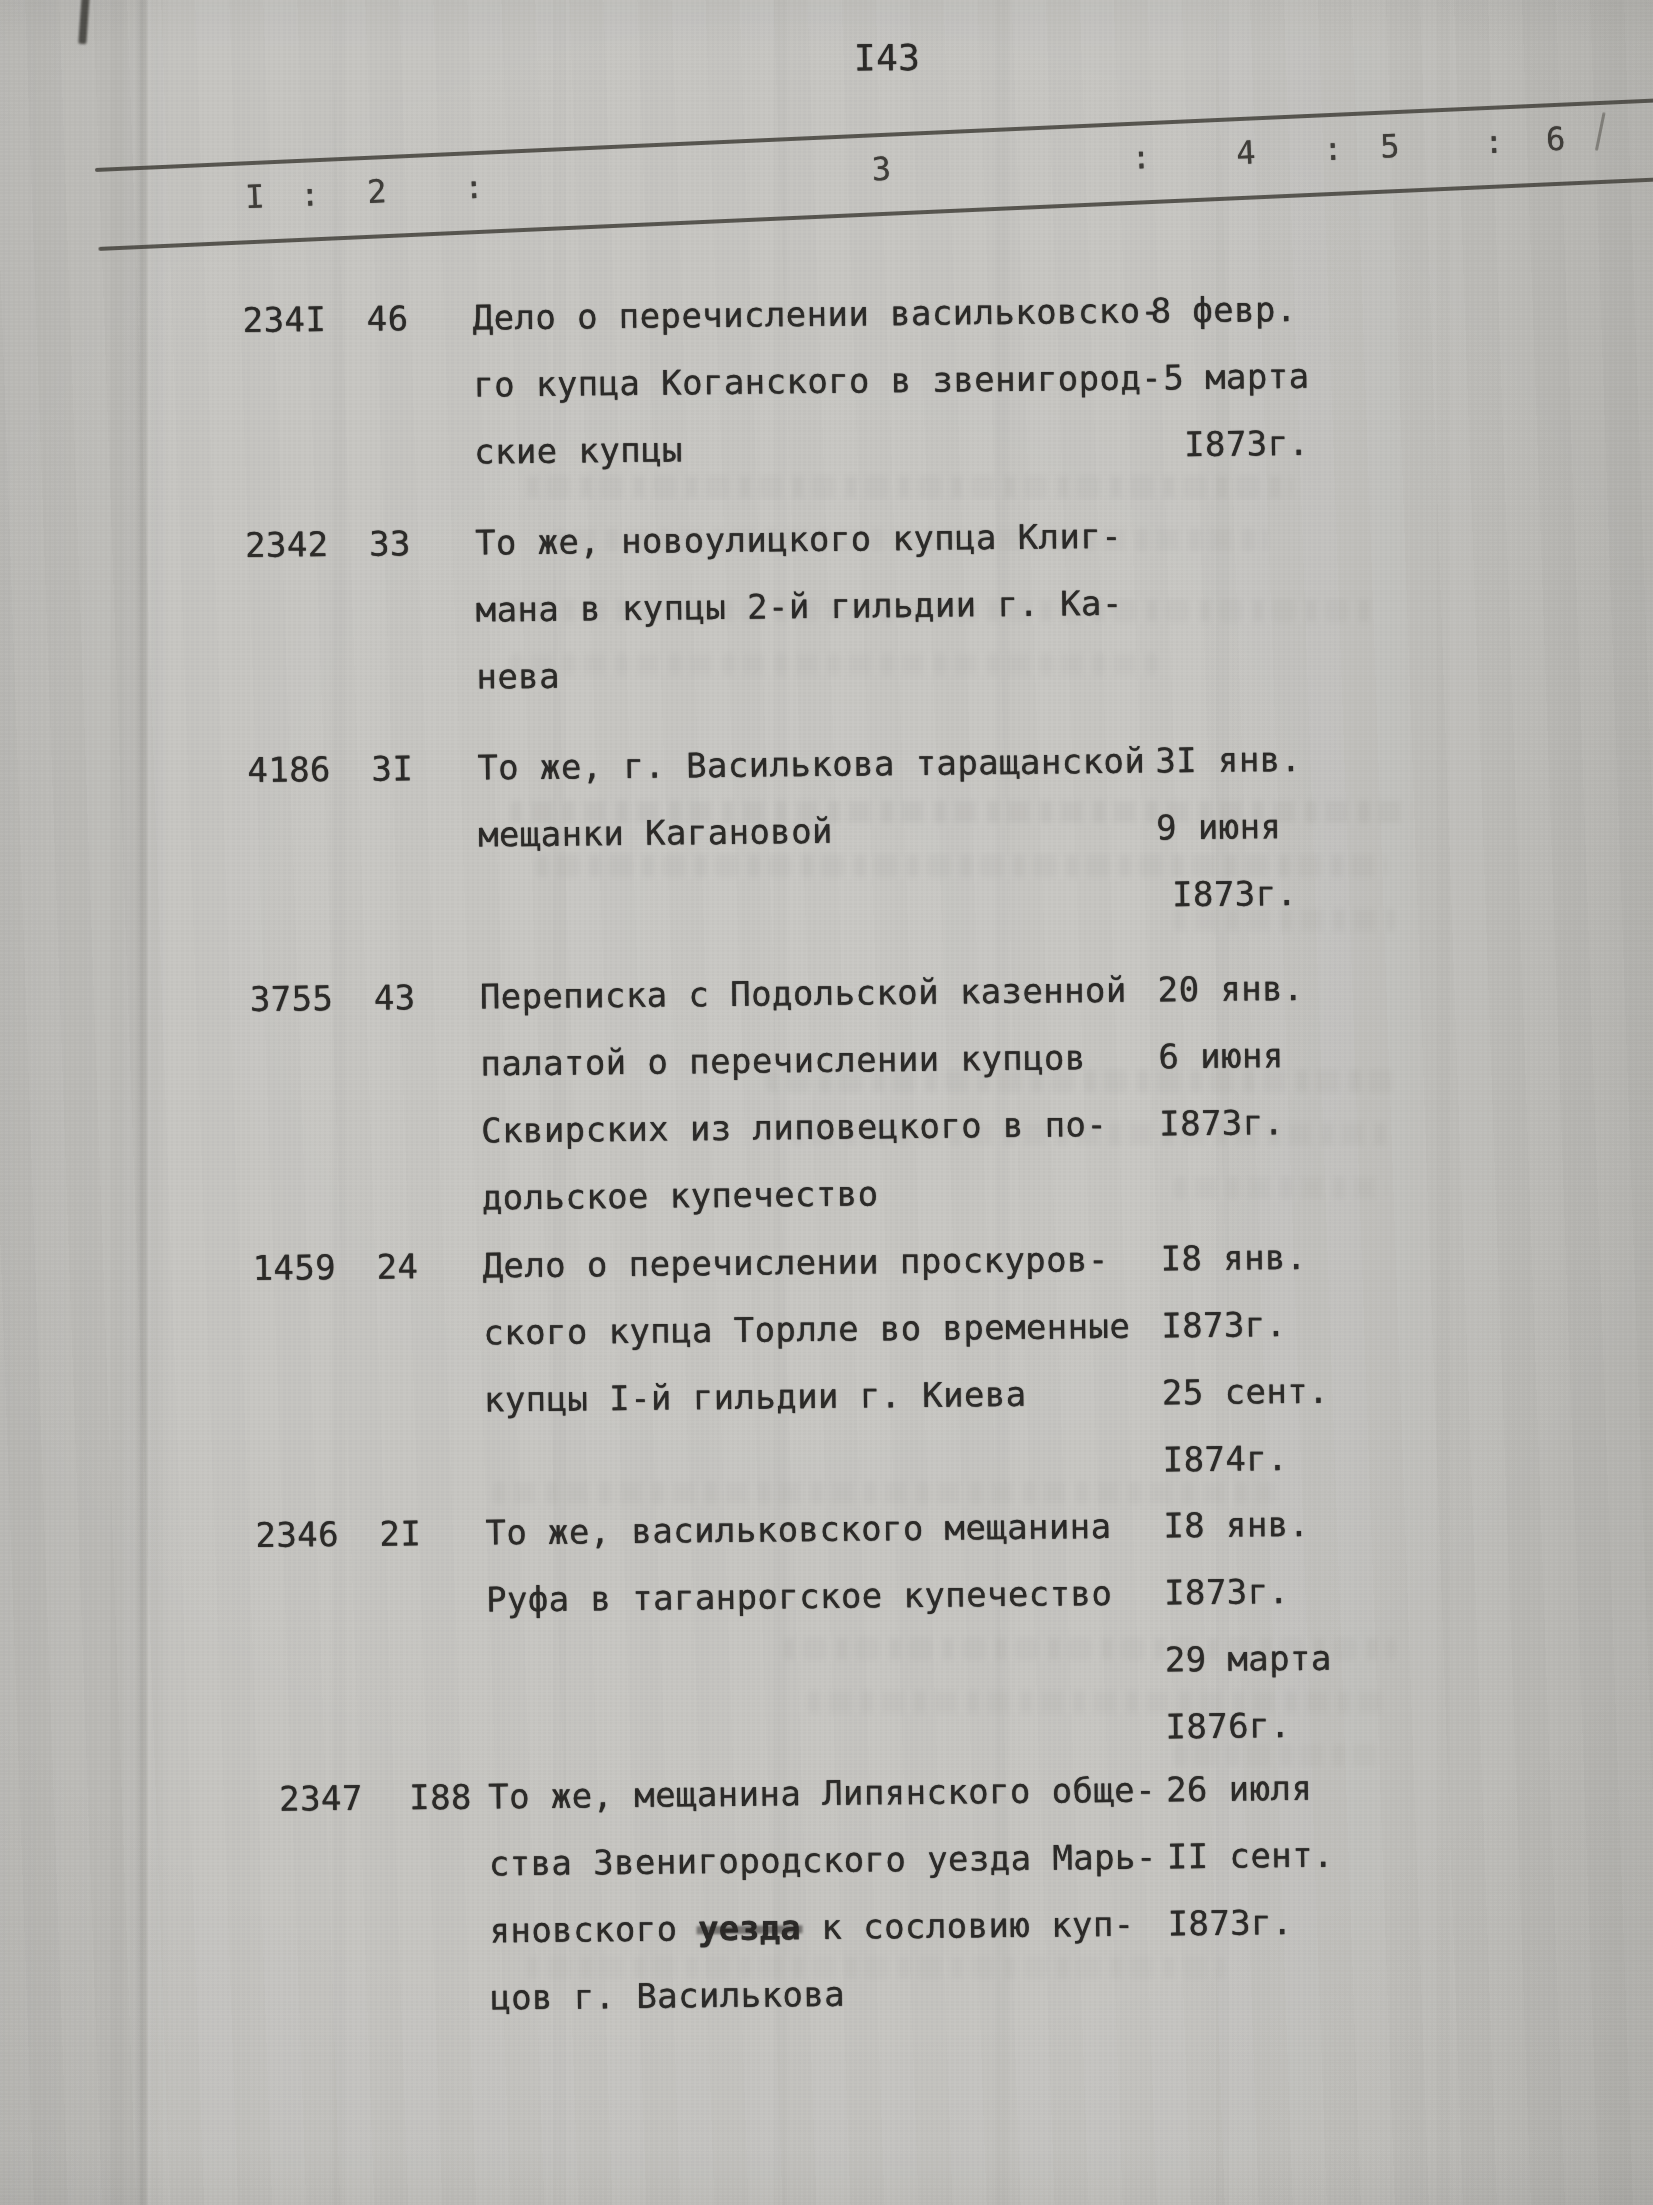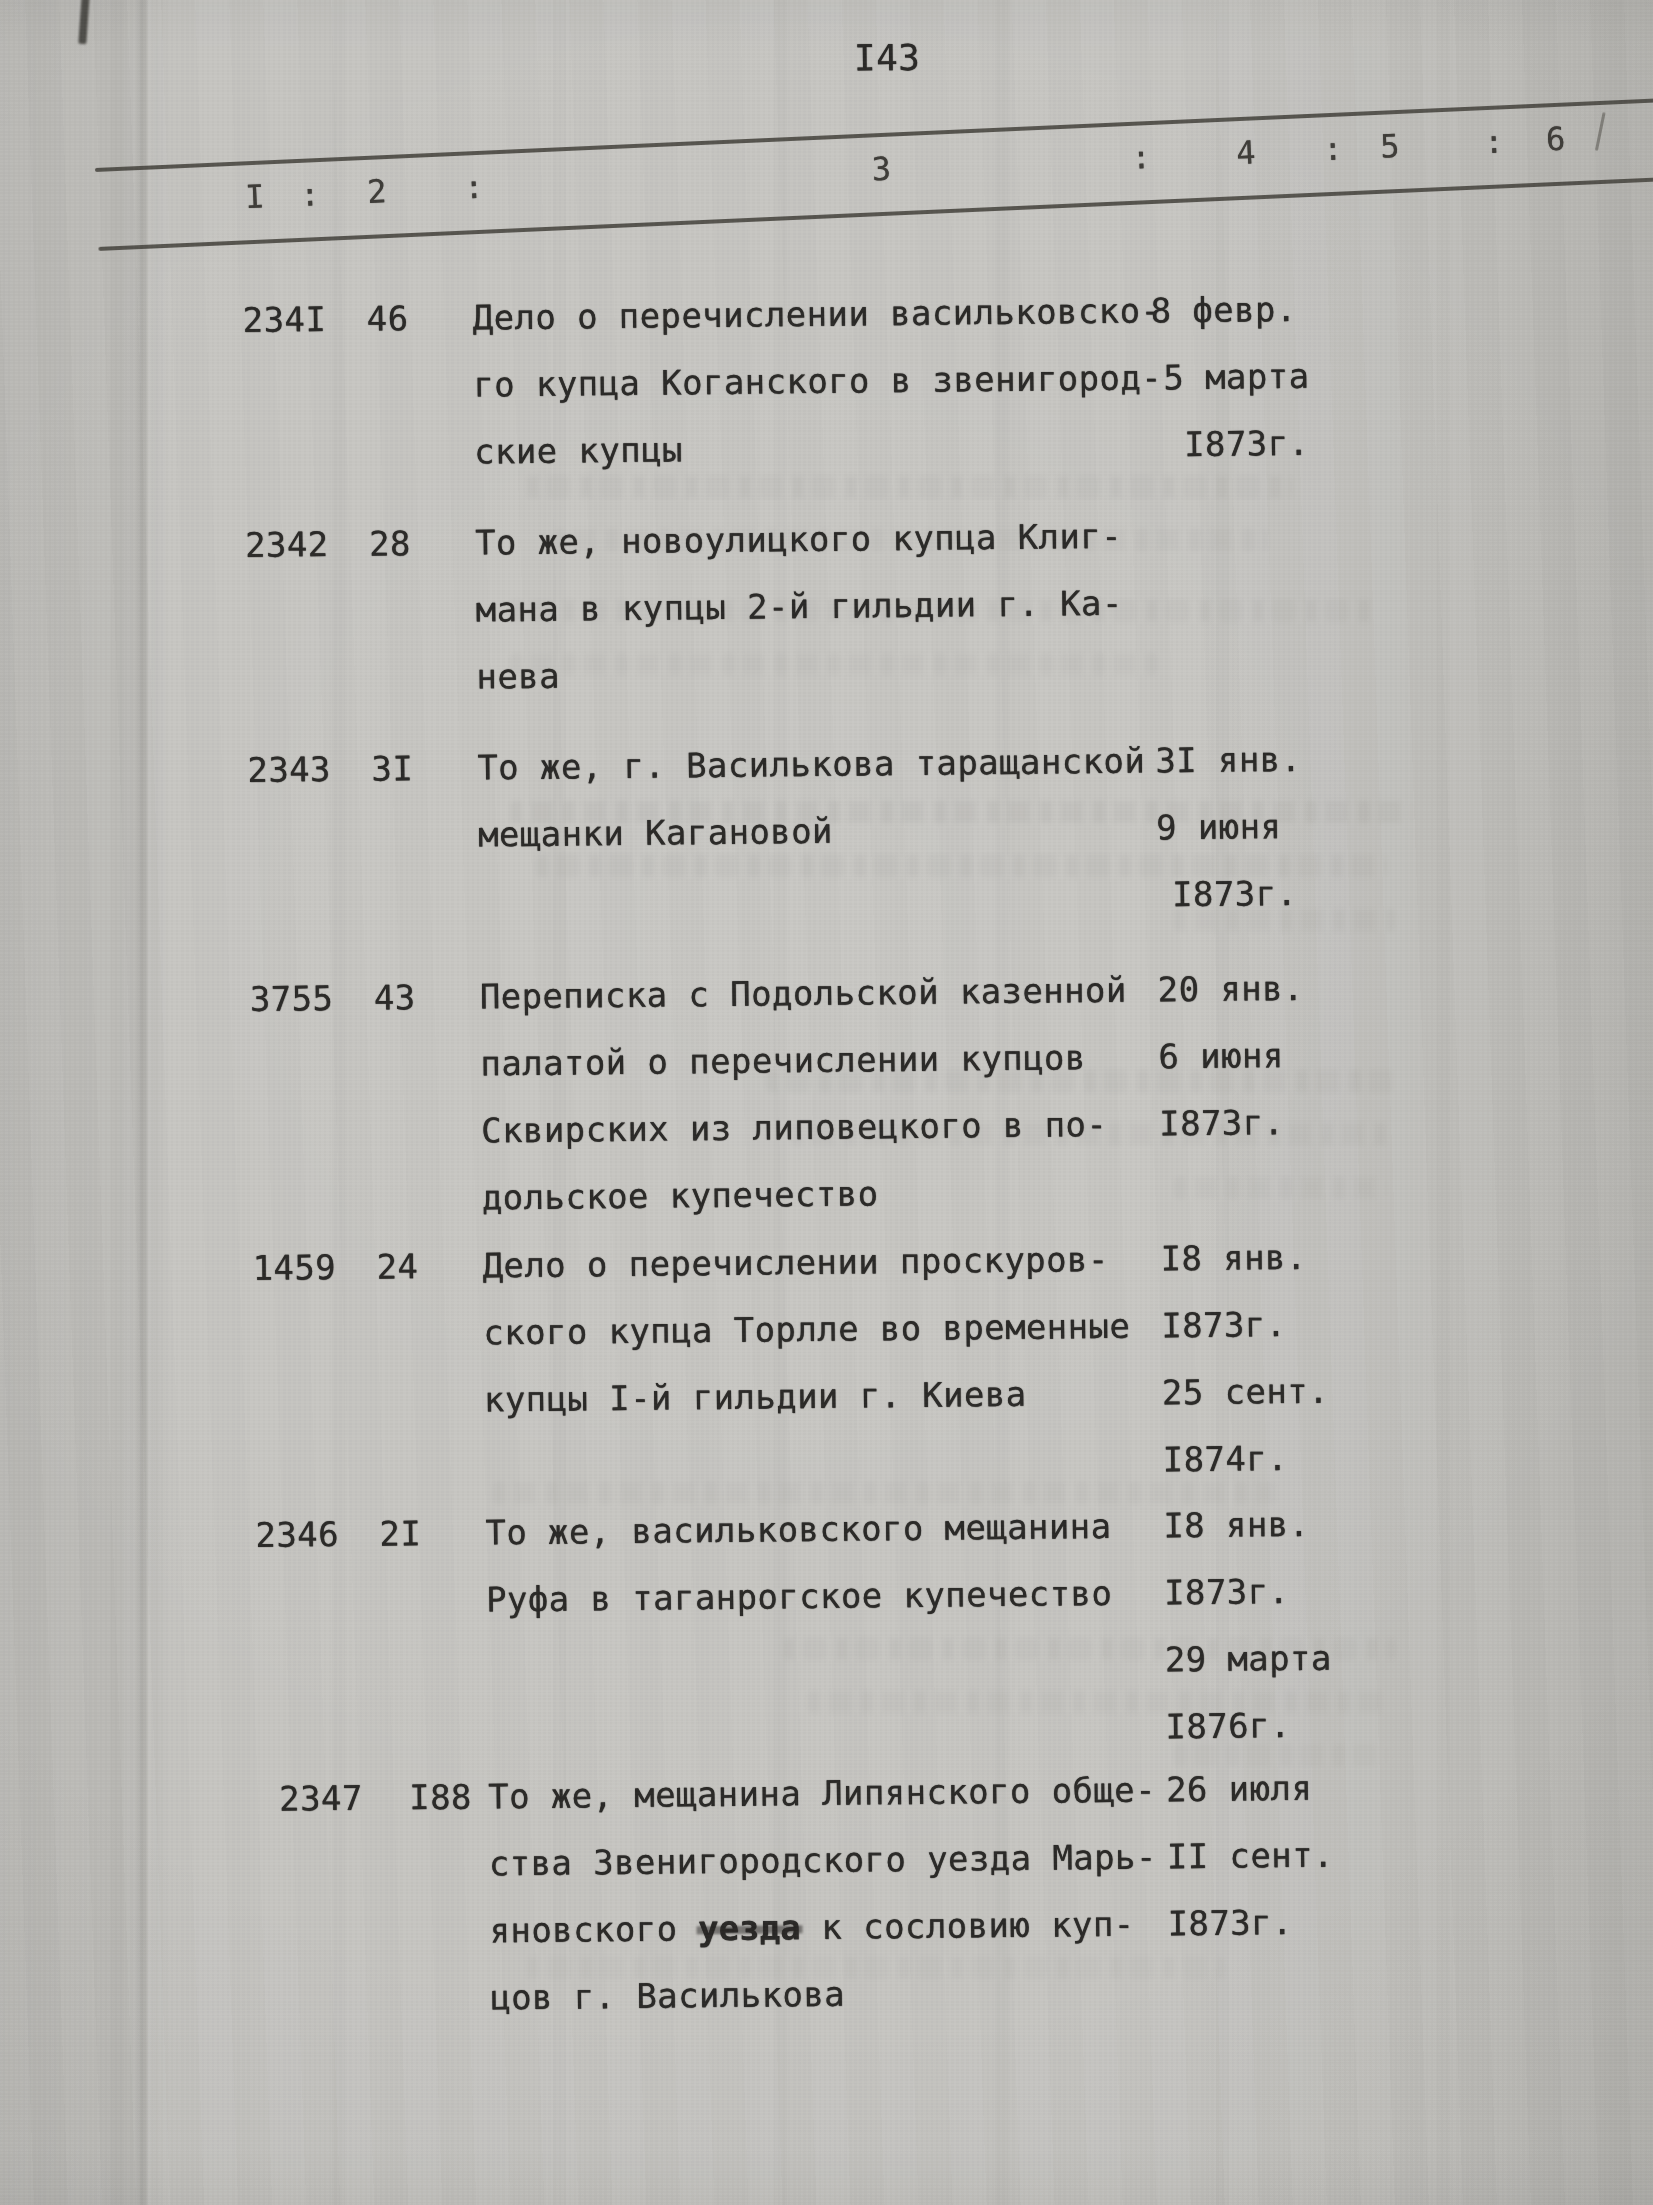--- a/index.html
+++ b/index.html
@@ -142,30 +142,30 @@
             <div class="line ink">ские купцы</div>
           </div>
           <div class="dates">
             <div class="line ink">8 февр.</div>
             <div class="line ink">5 марта</div>
             <div class="line ink">I873г.</div>
           </div>
         </div>
         <div class="entry e2">
           <span class="num ink">2342</span>
-          <span class="cnt ink">28</span>
+          <span class="cnt ink">33</span>
           <div class="desc">
             <div class="line ink">То же, новоулицкого купца Клиг-</div>
             <div class="line ink">мана в купцы 2-й гильдии г. Ка-</div>
             <div class="line ink">нева</div>
           </div>
           <div class="dates"></div>
         </div>
         <div class="entry e3">
-          <span class="num ink">2343</span>
+          <span class="num ink">4186</span>
           <span class="cnt ink">3I</span>
           <div class="desc">
             <div class="line ink">То же, г. Василькова таращанской</div>
             <div class="line ink">мещанки Кагановой</div>
           </div>
           <div class="dates">
             <div class="line ink">3I янв.</div>
             <div class="line ink">9 июня</div>
             <div class="line ink">I873г.</div>
           </div>

